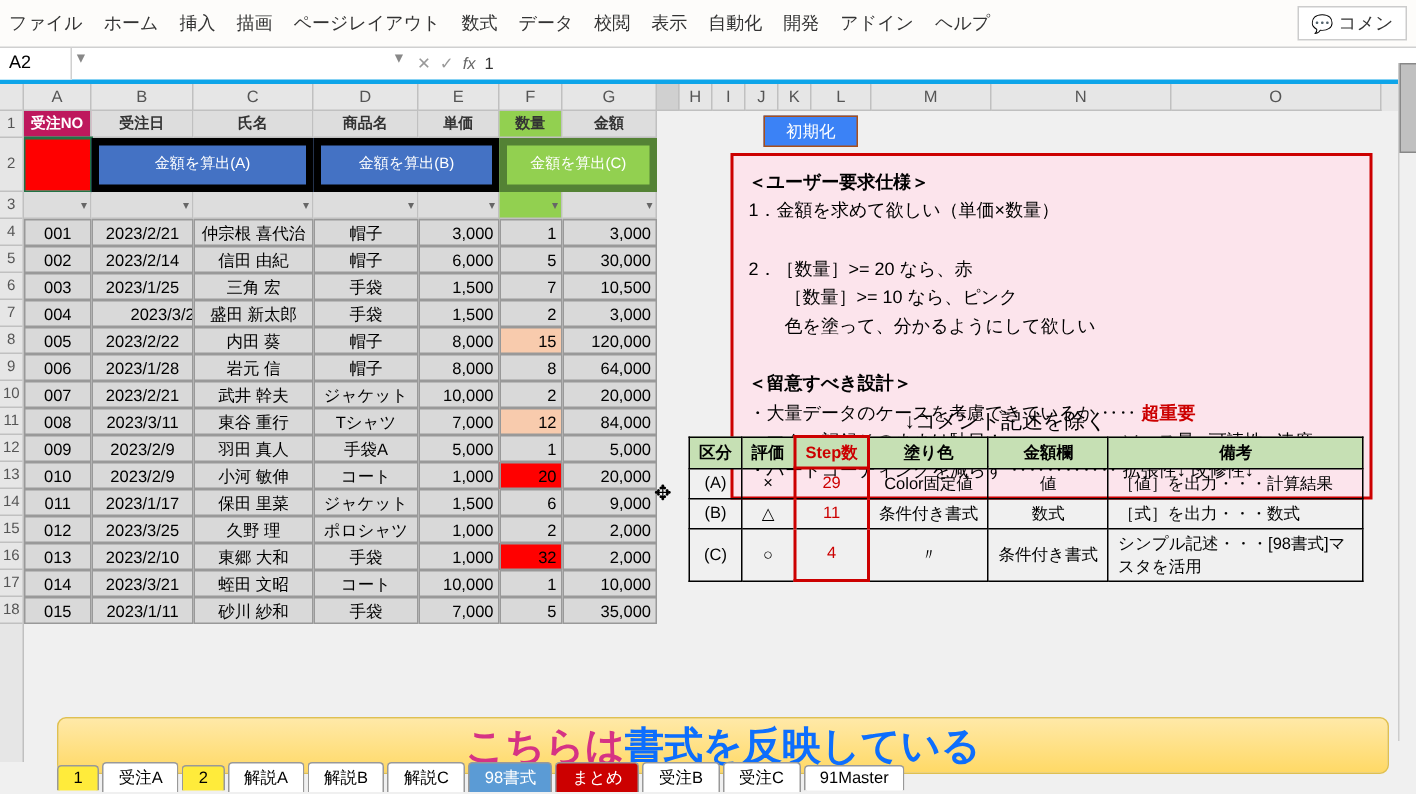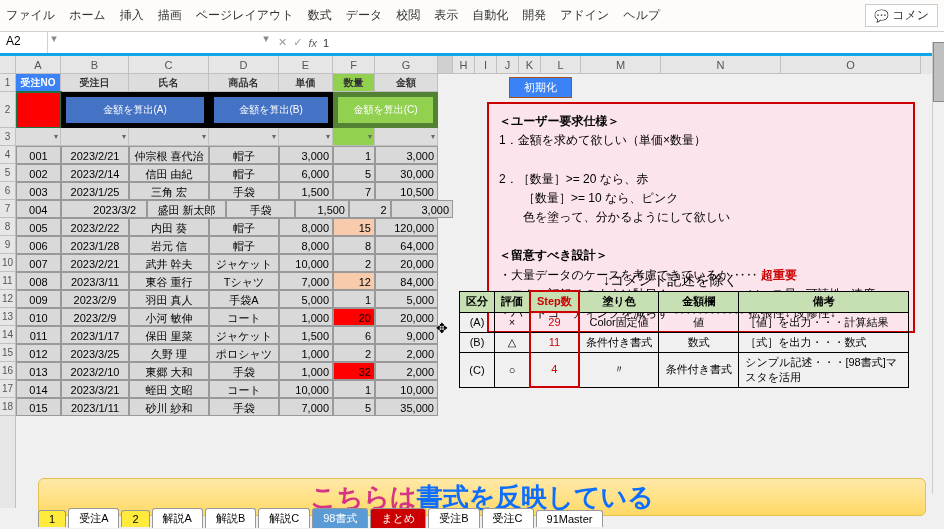--- a/index.html
+++ b/index.html
@@ -19,21 +19,21 @@
 .rowhdr .h0{height:18px}
 .main{width:917px;overflow:hidden}
 .colhdr{display:flex;background:#e6e6e6;height:18px}
 .colhdr div{border-right:1px solid #c0c0c0;border-bottom:1px solid #c0c0c0;text-align:center;font-size:11px;color:#555;line-height:18px}
 .sheet{position:relative;height:434px}
 .leftpart{position:absolute;left:0;top:0;width:437px}
 .rightpart{position:absolute;left:437px;top:0;width:480px}
 .row{display:flex;height:18px}
 .cell{border-right:1px solid #c0c0c0;border-bottom:1px solid #c0c0c0;padding:0 3px;line-height:18px;overflow:hidden;white-space:nowrap;background:#fff}
 .hdr1{background:#ddd;color:#333;font-weight:bold;text-align:center;font-size:10px}
-.hdr1.red{background:#3b82f6;color:#fff}
+.hdr1.red{background:#be185d;color:#fff}
 .hdr1.green{background:#92d050}
 .btn{background:#4472c4;color:#fff;text-align:right;font-size:10px;border:5px solid #000000;line-height:16px}
 .dropcell{background:#ddd;position:relative}
 .dropcell::after{content:"▾";position:absolute;right:2px;color:#666;font-size:8px}
 .d{border:1px solid #999;background:#d9d9d9;text-align:center}
 .r{text-align:right}
 .c{text-align:center}
 .pink{background:#f8cbad}
 .redbg{background:#ff0000}
 .notebox{position:absolute;left:34px;top:28px;width:428px;background:#fce4ec;border:2px solid #c00;padding:8px 10px;font-size:12px;line-height:1.6}
@@ -186,21 +186,21 @@
               <div class="cell d c" style="width: 45px;">003</div>
               <div class="cell d c" style="width: 68px;">2023/1/25</div>
               <div class="cell d " style="width: 80px;">三角 宏</div>
               <div class="cell d c" style="width: 70px;">手袋</div>
               <div class="cell d r" style="width: 54px;">1,500</div>
               <div class="cell d r " style="width: 42px;">7</div>
               <div class="cell d r" style="width: 63px;">10,500</div>
             </div>
             <div class="row">
               <div class="cell d c" style="width: 45px;">004</div>
-              <div class="cell d c" style="width: 87px; padding-left: 25px;">2023/3/2</div>
+              <div class="cell d c" style="width: 68px; padding-left: 25px;">2023/3/2</div>
               <div class="cell d " style="width: 80px;">盛田 新太郎</div>
               <div class="cell d c" style="width: 70px;">手袋</div>
               <div class="cell d r" style="width: 54px;">1,500</div>
               <div class="cell d r " style="width: 42px;">2</div>
               <div class="cell d r" style="width: 63px;">3,000</div>
             </div>
             <div class="row">
               <div class="cell d c" style="width: 45px;">005</div>
               <div class="cell d c" style="width: 68px;">2023/2/22</div>
               <div class="cell d " style="width: 80px;">内田 葵</div>

